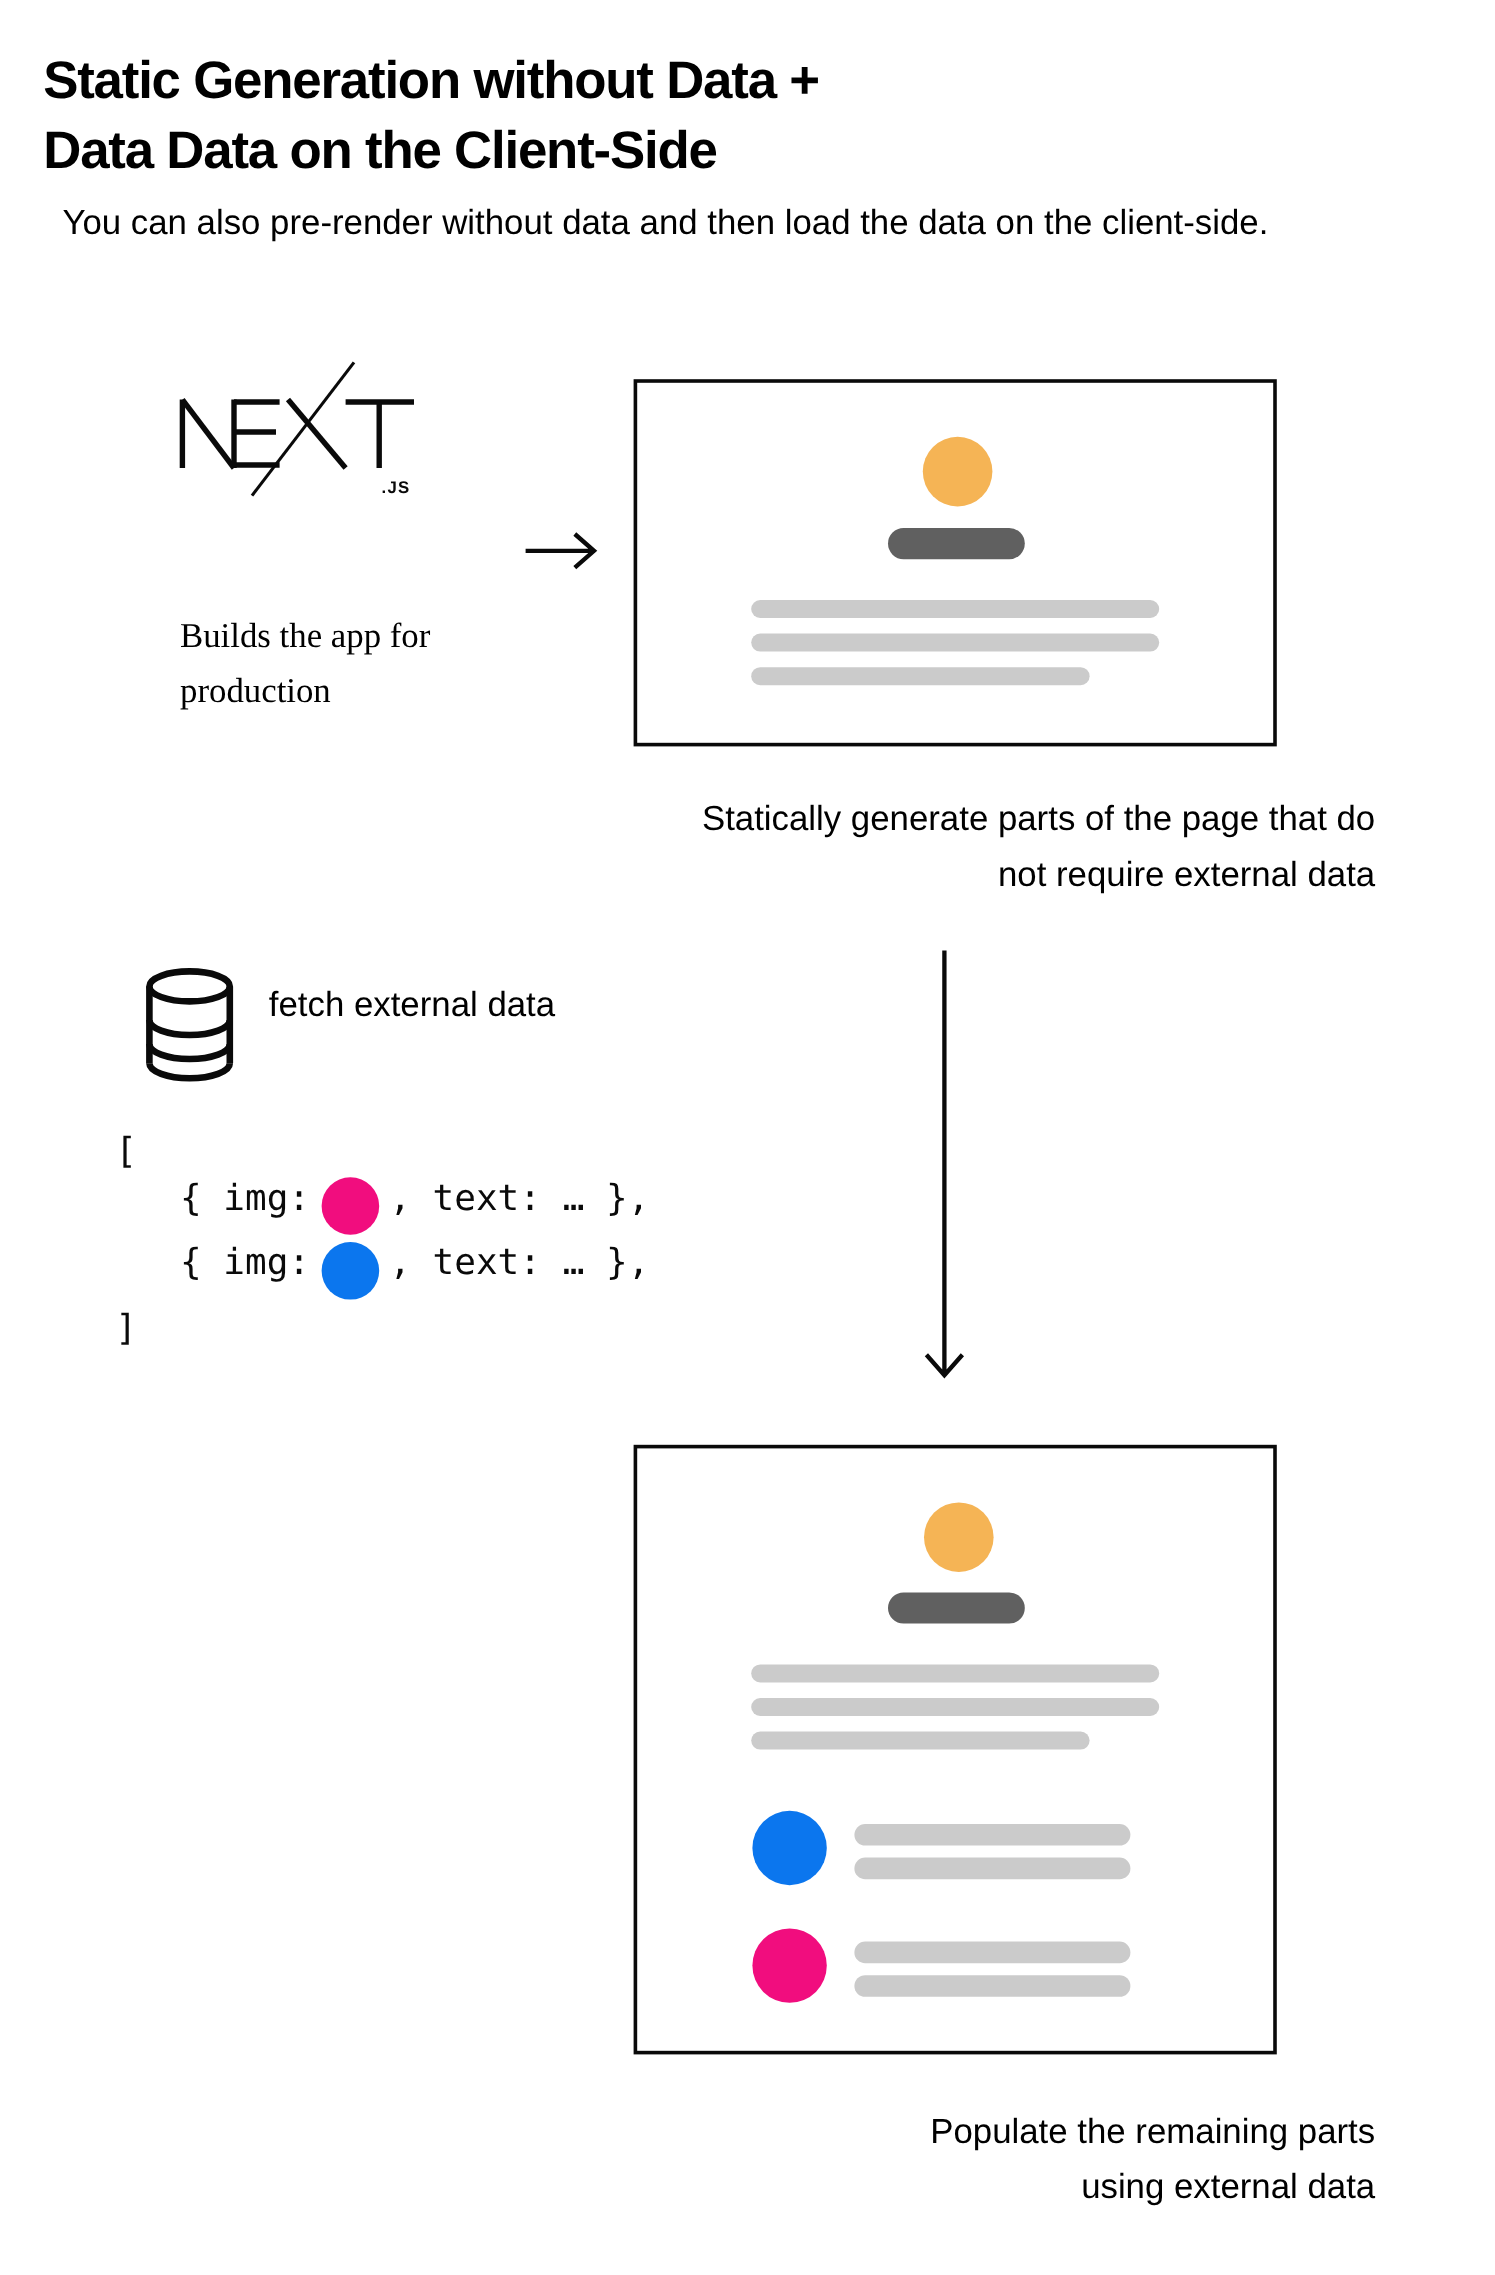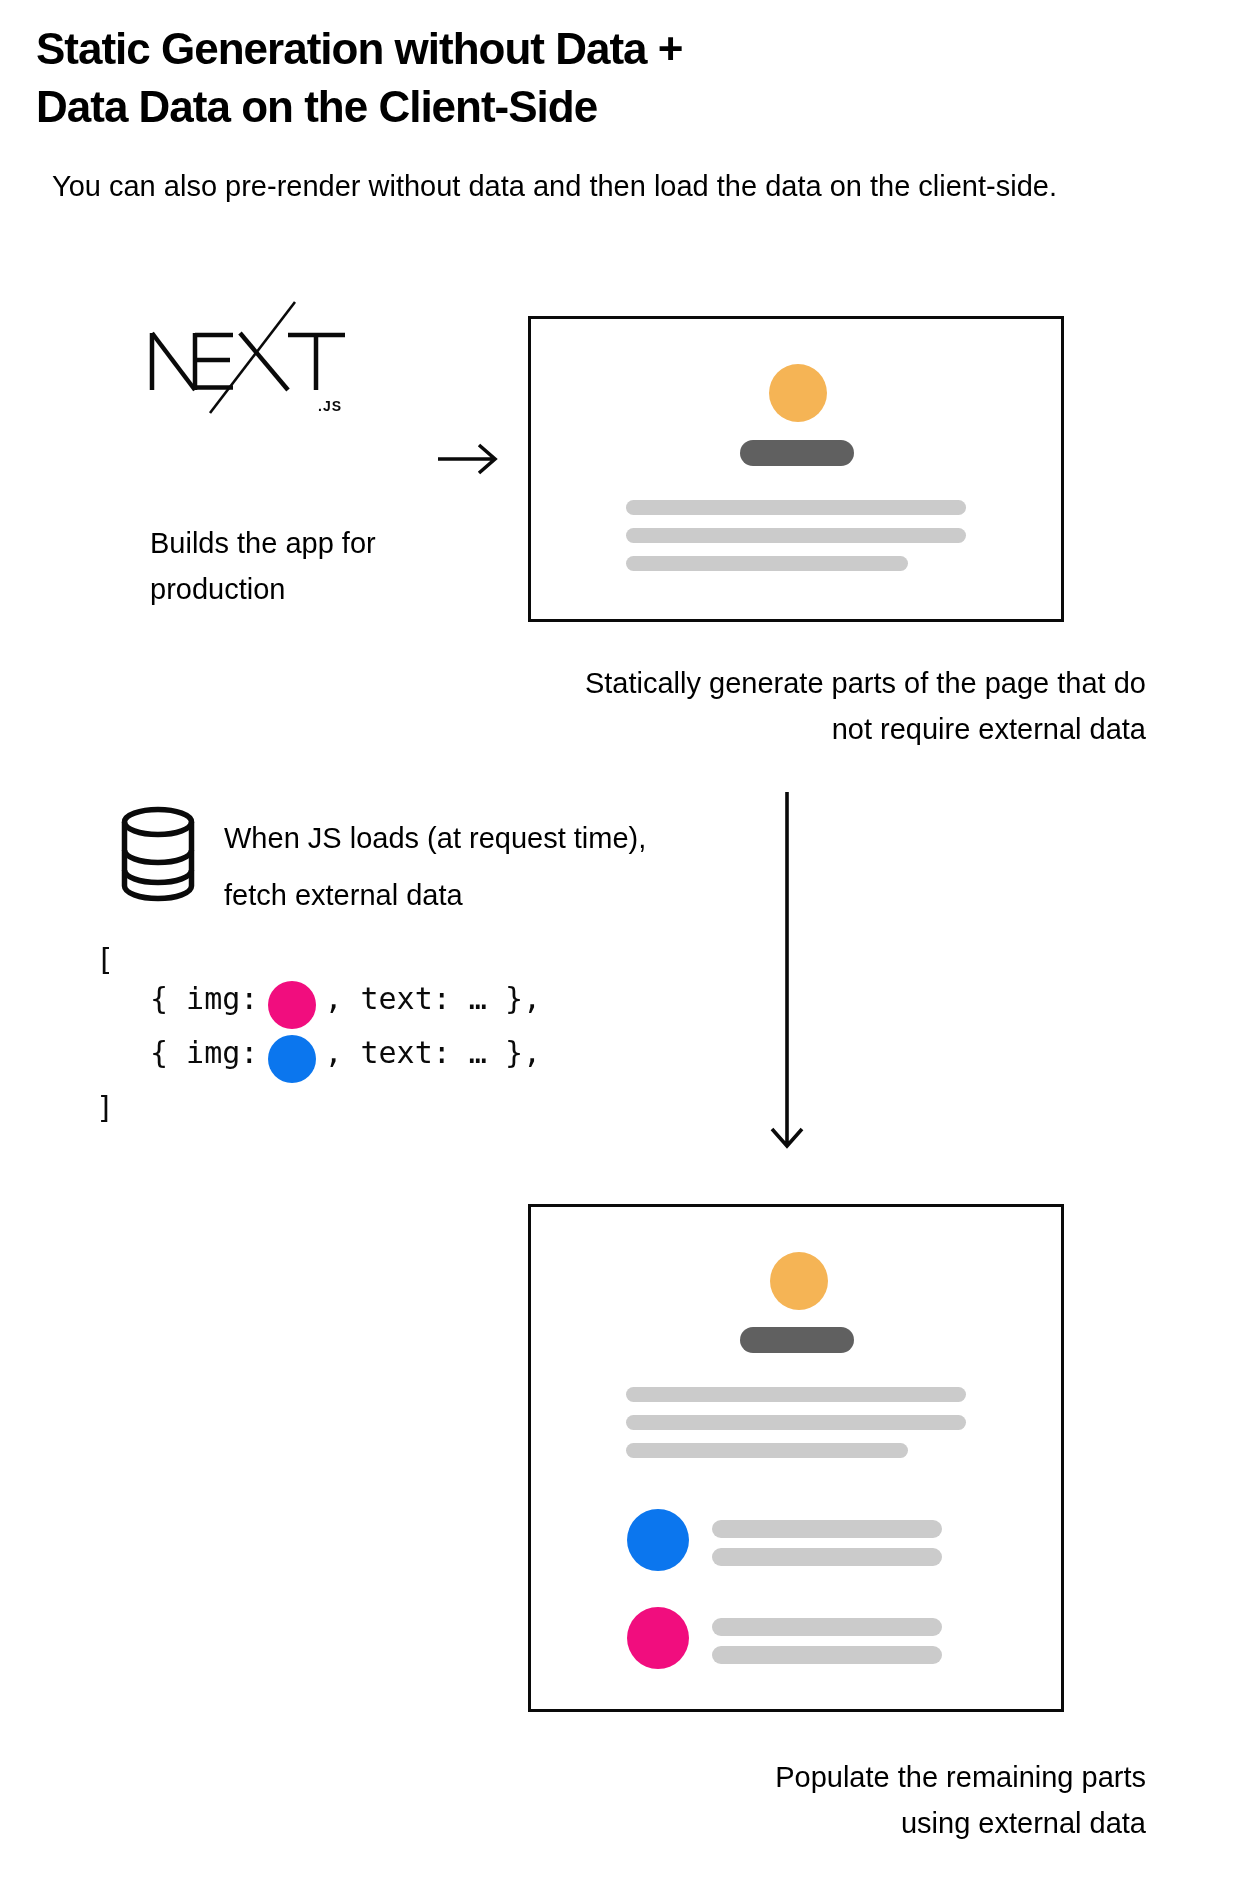--- a/index.html
+++ b/index.html
@@ -11,41 +11,41 @@
     width: 1246px;
     height: 1896px;
     background: #fff;
     overflow: hidden;
   }
 
   .abs { position: absolute; }
 
   
   .title {
-    left: 36px; top: 20px;
+    left: 36px; top: 39px;
     font-size: 44px; font-weight: 700;
     letter-spacing: -1px; line-height: 58px;
   }
   .subtitle {
     left: 36px; top: 166px;
     font-size: 29px; line-height: 40px; margin-left: 16px;
   }
 
   
   .nextjs-logo { left: 146px; top: 292px; }
   .next-build {
     left: 150px; top: 437px;
     font-family: "DejaVu Sans Mono", monospace;
     font-weight: 700; font-size: 38px; letter-spacing: 2px;
     white-space: nowrap;
   }
   .h-arrow { left: 436px; top: 440px; }
   .builds-label {
-    left: 150px; top: 520px; width: 240px;
-    font-size: 29px; line-height: 46px;
+    left: 150px; top: 507px; width: 240px;
+    font-size: 29px; line-height: 46px; font-family: Liberation Serif, serif;
   }
 
   
   .mockbox {
     border: 3px solid #0a0a0a;
     background: #fff;
   }
   .box1 { left: 528px; top: 316px; width: 536px; height: 306px; }
   .box2 { left: 528px; top: 1204px; width: 536px; height: 508px; }
 
@@ -168,21 +168,20 @@
         <ellipse cx="40" cy="16" rx="33.5" ry="12.5"></ellipse>
         <path d="M6.5,16 V80"></path>
         <path d="M73.5,16 V80"></path>
         <path d="M6.5,80 A33.5,12.5 0 0 0 73.5,80"></path>
         <path d="M6.5,44 A33.5,12.5 0 0 0 73.5,44"></path>
         <path d="M6.5,64 A33.5,12.5 0 0 0 73.5,64"></path>
       </g>
     </svg>
   </div>
   <div class="abs whenjs-label">
-    <div>When JS loads (at request time),</div>
     <div>fetch external data</div>
   </div>
 
   <div class="abs code code-bracket-open">[</div>
   <div class="abs code code-row code-row1">
     <span>{ img:</span>
     <span class="inline-dot pink"></span>
     <span>, text: … },</span>
   </div>
   <div class="abs code code-row code-row2">

